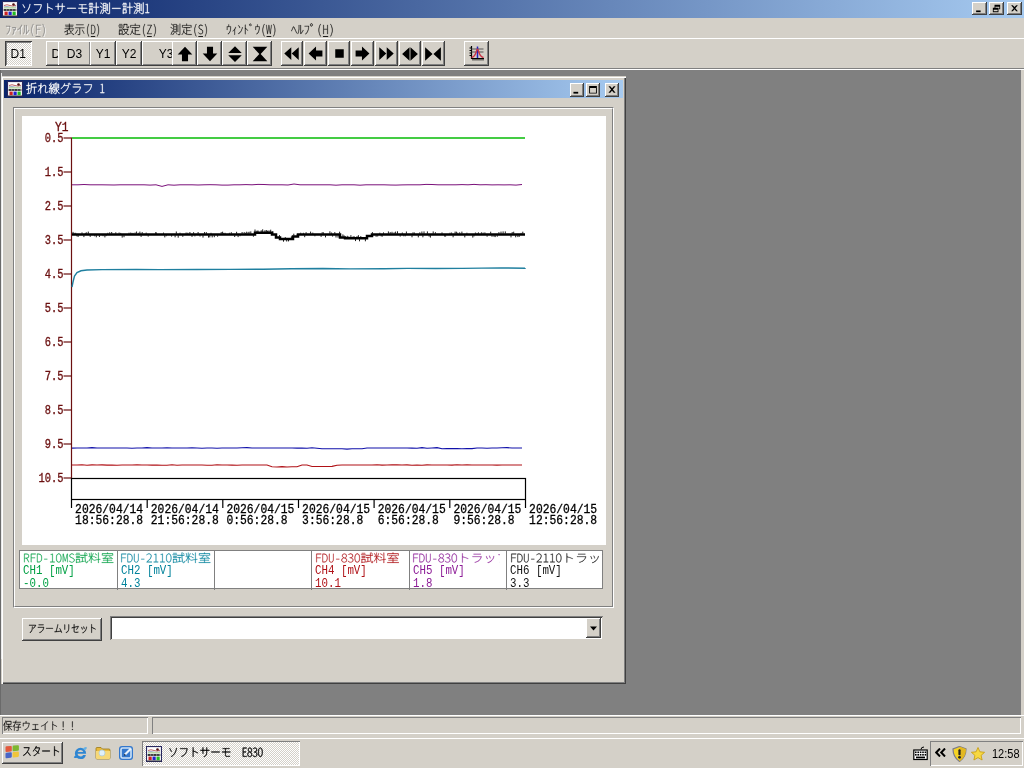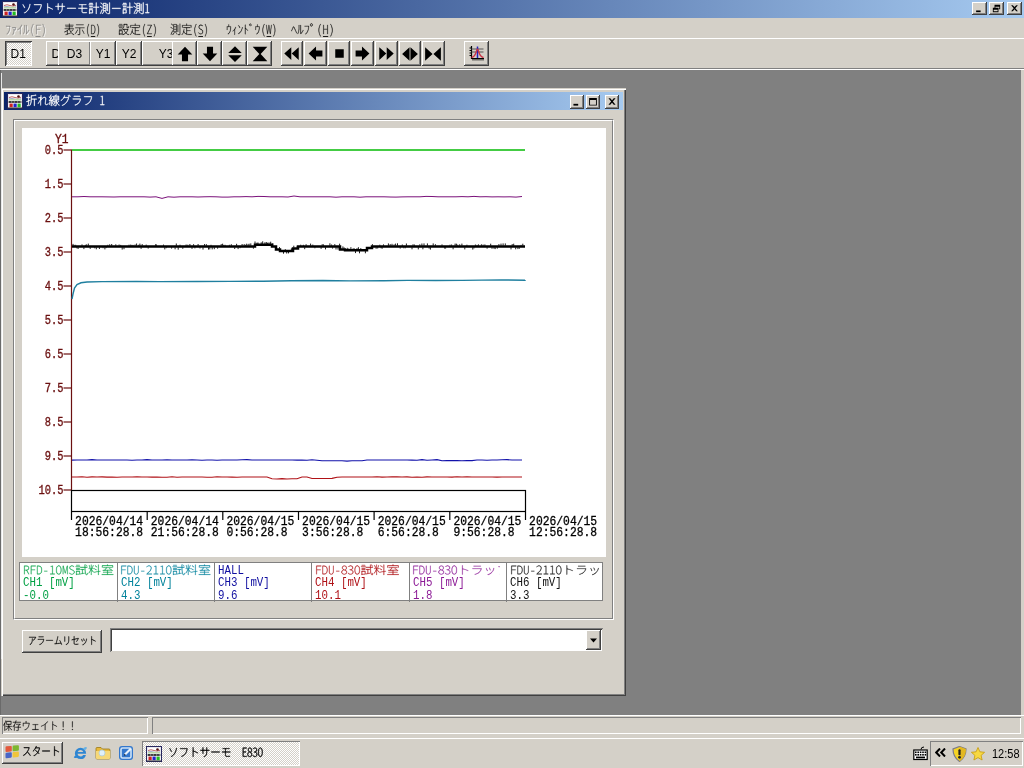--- a/index.html
+++ b/index.html
@@ -171,21 +171,21 @@
       </g>
 <path d="M9.5 1.5 V13" stroke="#2222bb" stroke-width="1.5"></path>
 <path d="M3.5 12.5 Q7 12 8.5 6 Q9.5 2.5 10.5 6 Q12 12 15.5 12.5" stroke="#cc3344" stroke-width="1.3" fill="none"></path>
 </svg>
   </div>
 <div class="abs" style="left:0;top:68px;width:1024px;height:2px;border-top:1px solid #808080;border-bottom:1px solid #fff"></div>
 
 <div class="abs" style="left:1px;top:70px;width:1020px;height:646px;background:#808080"></div>
 <div class="abs" style="left:0;top:70px;width:1px;height:646px;background:#6a6a6a"></div>
 
-<div class="abs" style="left:1px;top:88px;width:625px;height:608px;background:#d4d0c8;box-shadow:inset 1px 1px 0 #d4d0c8, inset 2px 2px 0 #fff, inset -1px -1px 0 #404040, inset -2px -2px 0 #808080">
+<div class="abs" style="left:1px;top:76px;width:625px;height:608px;background:#d4d0c8;box-shadow:inset 1px 1px 0 #d4d0c8, inset 2px 2px 0 #fff, inset -1px -1px 0 #404040, inset -2px -2px 0 #808080">
   <div class="abs" style="left:3px;top:4px;width:619px;height:18px;background:linear-gradient(to right,#0a246a,#a6caf0)"></div>
   <svg width="16" height="16" viewBox="0 0 16 16" style="position:absolute;left:6px;top:5px">
 <rect width="16" height="16" fill="#27275e"></rect>
 <rect x="1" y="1" width="14" height="14" fill="#e8e8ee"></rect>
 <rect x="2" y="2" width="12" height="5.5" fill="#fff"></rect>
 <path d="M2 4.5 Q5 3 8 4.5 T14 4.2" stroke="#c06060" stroke-width="1" fill="none"></path>
 <path d="M2 6 Q5 5 8 6.2 T14 5.8" stroke="#9a9ad0" stroke-width="1" fill="none"></path>
 <circle cx="11.5" cy="3.5" r="1.3" fill="#501010"></circle>
 <rect x="2" y="5.8" width="12" height="1.7" fill="#b8d8a8"></rect>
 <rect x="1.5" y="8" width="13" height="2" fill="#777"></rect>
@@ -302,25 +302,20 @@
       </div>
       <div style="position:absolute;left:97.4px;top:0;width:97.4px;height:39px;overflow:hidden">
         <div style="position:absolute;left:3px;top:1.5px;width:91.0px;height:13.5px;overflow:hidden">
           <svg style="position:absolute;left:0px;top:0px" width="91.0" height="13.5" viewBox="0 0 91.0 15.1" preserveAspectRatio="none">
             <path d="M1.4 11.4V2H6.2V2.4H1.8V6.4H5.6V6.8H1.8V11.4Z M7.6 11.4V2H9.2Q10.3 2 11 2.6Q11.7 3.2 12.1 4.2Q12.4 5.3 12.4 6.7Q12.4 8.1 12.1 9.2Q11.7 10.2 11 10.8Q10.3 11.4 9.2 11.4ZM7.9 11H9.1Q10.1 11 10.8 10.5Q11.4 9.9 11.7 8.9Q12 7.9 12 6.7Q12 5.4 11.7 4.5Q11.4 3.5 10.8 3Q10.1 2.4 9.1 2.4H7.9Z M16.2 11.6Q15.8 11.6 15.4 11.4Q15 11.3 14.7 10.9Q14.4 10.4 14.2 9.7Q14 9 14 7.9V2H14.4V7.8Q14.4 9.1 14.6 9.8Q14.9 10.6 15.3 10.9Q15.8 11.2 16.2 11.2Q16.7 11.2 17.2 10.9Q17.6 10.6 17.9 9.8Q18.2 9.1 18.2 7.8V2H18.5V7.9Q18.5 9 18.3 9.7Q18.1 10.4 17.8 10.9Q17.5 11.3 17.1 11.4Q16.7 11.6 16.2 11.6Z M21.2 8.1V7.7H24.3V8.1Z M26.6 11.4V11.1Q28.2 9.7 29.1 8.5Q30.1 7.4 30.5 6.4Q31 5.4 31 4.5Q31 3.9 30.7 3.4Q30.5 2.9 30.1 2.6Q29.7 2.3 29 2.3Q28.4 2.3 27.8 2.6Q27.3 2.9 26.9 3.5L26.5 3.2Q27 2.6 27.6 2.2Q28.2 1.8 29 1.8Q29.8 1.8 30.3 2.2Q30.9 2.5 31.1 3.1Q31.4 3.7 31.4 4.5Q31.4 5.5 30.9 6.6Q30.5 7.6 29.5 8.7Q28.6 9.8 27.3 11.1Q27.7 11 28.1 11Q28.4 11 28.8 11H31.9V11.4Z M33.7 11.4V11H35.8V2.9H34.2V2.5Q34.7 2.5 35.1 2.3Q35.5 2.2 35.8 2H36.2V11H38.2V11.4Z M40.2 11.4V11H42.3V2.9H40.7V2.5Q41.2 2.5 41.6 2.3Q42 2.2 42.3 2H42.7V11H44.7V11.4Z M48.8 11.6Q48 11.6 47.4 11.1Q46.8 10.5 46.5 9.5Q46.2 8.4 46.2 6.7Q46.2 5 46.5 4Q46.8 2.9 47.4 2.4Q48 1.8 48.8 1.8Q49.6 1.8 50.1 2.4Q50.7 2.9 51 4Q51.3 5 51.3 6.7Q51.3 8.4 51 9.5Q50.7 10.5 50.1 11.1Q49.6 11.6 48.8 11.6ZM48.8 11.2Q49.4 11.2 49.9 10.7Q50.3 10.1 50.6 9.1Q50.9 8.1 50.9 6.7Q50.9 5.3 50.6 4.3Q50.3 3.3 49.9 2.8Q49.4 2.2 48.8 2.2Q48.1 2.2 47.6 2.8Q47.2 3.3 46.9 4.3Q46.6 5.3 46.6 6.7Q46.6 8.1 46.9 9.1Q47.2 10.1 47.6 10.7Q48.1 11.2 48.8 11.2Z M57.3 11Q58.1 10.8 59.2 10.6Q60.3 10.3 61.5 10L61.6 10.4Q60.5 10.6 59.4 10.9Q58.3 11.2 57.4 11.4ZM57.5 5.9H61.2V6.3H57.5ZM57.3 3.4H64.3V3.8H57.3ZM62.5 0.9 62.8 0.7Q63.2 1.1 63.7 1.6Q64.1 2.1 64.3 2.4L64 2.7Q63.8 2.3 63.4 1.8Q62.9 1.3 62.5 0.9ZM59.2 6.1H59.6V10.7L59.2 10.8ZM61.7 0.7H62.1Q62.1 2.7 62.2 4.4Q62.2 6.1 62.3 7.5Q62.4 8.9 62.6 9.9Q62.8 10.8 63 11.3Q63.3 11.9 63.7 11.9Q63.9 11.9 64 11.4Q64.1 10.9 64.2 10Q64.2 10.1 64.3 10.1Q64.4 10.1 64.4 10.2Q64.5 10.2 64.6 10.2Q64.5 11 64.3 11.5Q64.2 12 64.1 12.2Q63.9 12.4 63.7 12.4Q63.2 12.3 62.8 11.8Q62.4 11.2 62.2 10.1Q62 9.1 61.9 7.7Q61.8 6.2 61.8 4.4Q61.8 2.7 61.7 0.7ZM53.2 4.5H56.8V4.9H53.2ZM53.2 1.2H56.7V1.5H53.2ZM53.2 6.2H56.8V6.6H53.2ZM52.6 2.8H57.1V3.2H52.6ZM53.4 7.9H56.8V11.6H53.4V11.2H56.4V8.3H53.4ZM53.2 7.9H53.6V12.2H53.2Z M68 0.7H68.3V12.3H68ZM65.7 5H70.7V5.4H65.7ZM68 5.2 68.3 5.3Q68.1 6 67.8 6.7Q67.5 7.4 67.2 8.1Q66.9 8.8 66.5 9.4Q66.2 10 65.8 10.5Q65.8 10.4 65.8 10.4Q65.7 10.3 65.7 10.3Q65.6 10.2 65.6 10.2Q66 9.6 66.5 8.8Q66.9 8 67.3 7Q67.7 6.1 68 5.2ZM68.3 5.7Q68.4 5.8 68.6 6.1Q68.8 6.4 69.1 6.8Q69.4 7.1 69.6 7.5Q69.9 7.9 70.1 8.2Q70.3 8.5 70.4 8.7L70 9Q69.9 8.7 69.6 8.3Q69.4 7.9 69.1 7.4Q68.8 6.9 68.5 6.5Q68.2 6.1 68.1 5.9ZM65.9 1.6 66.3 1.5Q66.5 1.9 66.7 2.4Q66.8 2.9 66.9 3.4Q67.1 3.9 67.1 4.3L66.8 4.4Q66.7 4 66.6 3.5Q66.5 3 66.3 2.5Q66.1 2 65.9 1.6ZM70 1.5 70.4 1.6Q70.3 2.1 70.1 2.6Q69.9 3.1 69.7 3.6Q69.5 4.1 69.3 4.5L69 4.3Q69.2 4 69.4 3.5Q69.6 3 69.8 2.4Q69.9 1.9 70 1.5ZM75.2 0.7H75.6V12.3H75.2ZM70.7 9.1 77.3 7.9 77.4 8.2 70.7 9.4ZM71.9 2.1 72.1 1.8Q72.5 2 72.9 2.3Q73.3 2.6 73.6 2.9Q74 3.2 74.2 3.4L74 3.7Q73.8 3.5 73.4 3.2Q73.1 2.9 72.7 2.6Q72.3 2.3 71.9 2.1ZM71.1 5.3 71.3 5.1Q71.7 5.3 72.1 5.5Q72.6 5.8 72.9 6Q73.3 6.3 73.5 6.5L73.3 6.8Q73.1 6.6 72.7 6.3Q72.4 6.1 72 5.8Q71.5 5.5 71.1 5.3Z M84.3 7H84.7V11.7H84.3ZM80.2 3.8H88.9V4.2H80.2ZM78.8 11.6H90.3V12H78.8ZM80 8.9H89V9.3H80ZM83.4 4 83.7 4.1Q83.4 4.6 83.1 5.2Q82.7 5.7 82.4 6.2Q82 6.7 81.7 7.1L81.4 6.9Q81.7 6.5 82.1 6Q82.4 5.5 82.8 5Q83.1 4.4 83.4 4ZM79.8 6.8Q80.8 6.8 82.3 6.8Q83.7 6.7 85.4 6.7Q87 6.6 88.6 6.6L88.6 6.9Q87 7 85.4 7Q83.8 7.1 82.3 7.2Q80.9 7.2 79.8 7.2ZM86.2 5.2 86.5 5Q87.1 5.3 87.7 5.8Q88.3 6.2 88.9 6.7Q89.4 7.1 89.7 7.5L89.4 7.8Q89.1 7.4 88.6 6.9Q88.1 6.5 87.4 6Q86.8 5.6 86.2 5.2ZM84.3 0.6H84.7V2H84.3ZM79 1.8H90V3.9H89.6V2.1H79.4V3.9H79Z" fill="#00829b" stroke="#00829b" stroke-width="0.3" vector-effect="non-scaling-stroke"></path>
           </svg>
         </div>
         <span class="mc" style="left:3.5px;top:13.5px;color:#00829b">CH2 [mV]</span>
         <span class="mc" style="left:3.5px;top:26px;color:#00829b">4.3</span>
       </div>
-      <div style="position:absolute;left:194.8px;top:0;width:97.39999999999998px;height:39px;overflow:hidden">
-        <span class="mc" style="left:3.5px;top:1.5px;color:#100fa0">HALL</span>
-        <span class="mc" style="left:3.5px;top:13.5px;color:#100fa0">CH3 [mV]</span>
-        <span class="mc" style="left:3.5px;top:26px;color:#100fa0">9.6</span>
-      </div>
       <div style="position:absolute;left:292.2px;top:0;width:97.40000000000003px;height:39px;overflow:hidden">
         <div style="position:absolute;left:3px;top:1.5px;width:84.5px;height:13.5px;overflow:hidden">
           <svg style="position:absolute;left:0px;top:0px" width="84.5" height="13.5" viewBox="0 0 84.5 15.1" preserveAspectRatio="none">
             <path d="M1.4 11.4V2H6.2V2.4H1.8V6.4H5.6V6.8H1.8V11.4Z M7.6 11.4V2H9.2Q10.3 2 11 2.6Q11.7 3.2 12.1 4.2Q12.4 5.3 12.4 6.7Q12.4 8.1 12.1 9.2Q11.7 10.2 11 10.8Q10.3 11.4 9.2 11.4ZM7.9 11H9.1Q10.1 11 10.8 10.5Q11.4 9.9 11.7 8.9Q12 7.9 12 6.7Q12 5.4 11.7 4.5Q11.4 3.5 10.8 3Q10.1 2.4 9.1 2.4H7.9Z M16.2 11.6Q15.8 11.6 15.4 11.4Q15 11.3 14.7 10.9Q14.4 10.4 14.2 9.7Q14 9 14 7.9V2H14.4V7.8Q14.4 9.1 14.6 9.8Q14.9 10.6 15.3 10.9Q15.8 11.2 16.2 11.2Q16.7 11.2 17.2 10.9Q17.6 10.6 17.9 9.8Q18.2 9.1 18.2 7.8V2H18.5V7.9Q18.5 9 18.3 9.7Q18.1 10.4 17.8 10.9Q17.5 11.3 17.1 11.4Q16.7 11.6 16.2 11.6Z M21.2 8.1V7.7H24.3V8.1Z M29.3 11.6Q28.5 11.6 27.9 11.3Q27.3 10.9 26.9 10.4Q26.5 9.8 26.5 9.1Q26.5 8.4 26.8 7.9Q27.1 7.4 27.5 7Q27.9 6.6 28.3 6.3V6.3Q27.9 6 27.5 5.4Q27.1 4.9 27.1 4.2Q27.1 3.5 27.4 3Q27.7 2.5 28.2 2.2Q28.7 1.9 29.3 1.9Q30.1 1.9 30.6 2.2Q31.1 2.5 31.4 3.1Q31.6 3.6 31.6 4.3Q31.6 4.9 31.4 5.3Q31.2 5.8 30.9 6.2Q30.6 6.5 30.4 6.7V6.8Q30.8 7 31.1 7.4Q31.5 7.7 31.7 8.1Q31.9 8.6 31.9 9.2Q31.9 9.9 31.6 10.4Q31.3 11 30.7 11.3Q30.1 11.6 29.3 11.6ZM30 6.6Q30.6 6.1 30.9 5.5Q31.2 5 31.2 4.3Q31.2 3.8 31 3.3Q30.8 2.9 30.3 2.6Q29.9 2.3 29.3 2.3Q28.5 2.3 28 2.8Q27.5 3.4 27.5 4.2Q27.5 4.9 27.9 5.3Q28.3 5.8 28.8 6.1Q29.4 6.3 30 6.6ZM29.3 11.2Q30 11.2 30.4 10.9Q30.9 10.7 31.2 10.2Q31.5 9.8 31.5 9.2Q31.5 8.7 31.2 8.2Q31 7.8 30.6 7.5Q30.2 7.2 29.7 7Q29.2 6.8 28.7 6.6Q27.9 7 27.5 7.6Q27 8.3 27 9.1Q27 9.7 27.3 10.1Q27.6 10.6 28.1 10.9Q28.6 11.2 29.3 11.2Z M35.7 11.6Q35 11.6 34.4 11.4Q33.9 11.2 33.6 10.9Q33.2 10.6 32.9 10.3L33.2 10Q33.6 10.4 34.2 10.8Q34.7 11.2 35.7 11.2Q36.3 11.2 36.8 10.9Q37.3 10.6 37.5 10.1Q37.8 9.6 37.8 9Q37.8 8.3 37.5 7.8Q37.2 7.3 36.5 7Q35.8 6.7 34.7 6.7V6.3Q35.7 6.3 36.3 6Q36.9 5.7 37.2 5.2Q37.5 4.7 37.5 4.1Q37.5 3.3 37 2.8Q36.5 2.3 35.6 2.3Q35 2.3 34.5 2.6Q33.9 2.8 33.6 3.3L33.3 2.9Q33.7 2.5 34.3 2.2Q34.9 1.8 35.6 1.8Q36.3 1.8 36.8 2.1Q37.3 2.4 37.7 2.9Q38 3.4 38 4Q38 5 37.5 5.6Q37 6.2 36.3 6.4V6.5Q36.8 6.6 37.3 6.9Q37.7 7.3 38 7.8Q38.3 8.3 38.3 9Q38.3 9.8 37.9 10.4Q37.6 11 37 11.3Q36.4 11.6 35.7 11.6Z M42.3 11.6Q41.5 11.6 40.9 11.1Q40.3 10.5 40 9.5Q39.7 8.4 39.7 6.7Q39.7 5 40 4Q40.3 2.9 40.9 2.4Q41.5 1.8 42.3 1.8Q43.1 1.8 43.6 2.4Q44.2 2.9 44.5 4Q44.8 5 44.8 6.7Q44.8 8.4 44.5 9.5Q44.2 10.5 43.6 11.1Q43.1 11.6 42.3 11.6ZM42.3 11.2Q42.9 11.2 43.4 10.7Q43.8 10.1 44.1 9.1Q44.4 8.1 44.4 6.7Q44.4 5.3 44.1 4.3Q43.8 3.3 43.4 2.8Q42.9 2.2 42.3 2.2Q41.6 2.2 41.1 2.8Q40.7 3.3 40.4 4.3Q40.1 5.3 40.1 6.7Q40.1 8.1 40.4 9.1Q40.7 10.1 41.1 10.7Q41.6 11.2 42.3 11.2Z M50.8 11Q51.6 10.8 52.7 10.6Q53.8 10.3 55 10L55.1 10.4Q54 10.6 52.9 10.9Q51.8 11.2 50.9 11.4ZM51 5.9H54.7V6.3H51ZM50.8 3.4H57.8V3.8H50.8ZM56 0.9 56.3 0.7Q56.7 1.1 57.2 1.6Q57.6 2.1 57.9 2.4L57.5 2.7Q57.3 2.3 56.9 1.8Q56.4 1.3 56 0.9ZM52.7 6.1H53.1V10.7L52.7 10.8ZM55.2 0.7H55.6Q55.6 2.7 55.7 4.4Q55.7 6.1 55.8 7.5Q55.9 8.9 56.1 9.9Q56.3 10.8 56.5 11.3Q56.8 11.9 57.2 11.9Q57.4 11.9 57.5 11.4Q57.6 10.9 57.7 10Q57.7 10.1 57.8 10.1Q57.9 10.1 57.9 10.2Q58 10.2 58.1 10.2Q58 11 57.8 11.5Q57.7 12 57.6 12.2Q57.4 12.4 57.2 12.4Q56.7 12.3 56.3 11.8Q55.9 11.2 55.7 10.1Q55.5 9.1 55.4 7.7Q55.3 6.2 55.3 4.4Q55.2 2.7 55.2 0.7ZM46.7 4.5H50.3V4.9H46.7ZM46.7 1.2H50.2V1.5H46.7ZM46.7 6.2H50.3V6.6H46.7ZM46.1 2.8H50.6V3.2H46.1ZM46.9 7.9H50.3V11.6H46.9V11.2H49.9V8.3H46.9ZM46.7 7.9H47.1V12.2H46.7Z M61.5 0.7H61.8V12.3H61.5ZM59.2 5H64.2V5.4H59.2ZM61.5 5.2 61.8 5.3Q61.6 6 61.3 6.7Q61 7.4 60.7 8.1Q60.4 8.8 60 9.4Q59.7 10 59.3 10.5Q59.3 10.4 59.3 10.4Q59.2 10.3 59.2 10.3Q59.1 10.2 59.1 10.2Q59.5 9.6 60 8.8Q60.4 8 60.8 7Q61.2 6.1 61.5 5.2ZM61.8 5.7Q61.9 5.8 62.1 6.1Q62.3 6.4 62.6 6.8Q62.9 7.1 63.1 7.5Q63.4 7.9 63.6 8.2Q63.8 8.5 63.9 8.7L63.5 9Q63.4 8.7 63.1 8.3Q62.9 7.9 62.6 7.4Q62.3 6.9 62 6.5Q61.7 6.1 61.6 5.9ZM59.4 1.6 59.8 1.5Q60 1.9 60.2 2.4Q60.3 2.9 60.5 3.4Q60.6 3.9 60.6 4.3L60.3 4.4Q60.2 4 60.1 3.5Q60 3 59.8 2.5Q59.6 2 59.4 1.6ZM63.5 1.5 63.9 1.6Q63.8 2.1 63.6 2.6Q63.4 3.1 63.2 3.6Q63 4.1 62.8 4.5L62.5 4.3Q62.7 4 62.9 3.5Q63.1 3 63.3 2.4Q63.4 1.9 63.5 1.5ZM68.7 0.7H69.1V12.3H68.7ZM64.2 9.1 70.8 7.9 70.9 8.2 64.2 9.4ZM65.4 2.1 65.6 1.8Q66 2 66.4 2.3Q66.8 2.6 67.1 2.9Q67.5 3.2 67.7 3.4L67.5 3.7Q67.3 3.5 66.9 3.2Q66.6 2.9 66.2 2.6Q65.8 2.3 65.4 2.1ZM64.6 5.3 64.8 5.1Q65.2 5.3 65.6 5.5Q66.1 5.8 66.4 6Q66.8 6.3 67 6.5L66.8 6.8Q66.6 6.6 66.2 6.3Q65.9 6.1 65.5 5.8Q65 5.5 64.6 5.3Z M77.8 7H78.2V11.7H77.8ZM73.7 3.8H82.4V4.2H73.7ZM72.3 11.6H83.8V12H72.3ZM73.5 8.9H82.5V9.3H73.5ZM76.9 4 77.2 4.1Q76.9 4.6 76.6 5.2Q76.2 5.7 75.9 6.2Q75.5 6.7 75.2 7.1L74.9 6.9Q75.2 6.5 75.6 6Q75.9 5.5 76.3 5Q76.6 4.4 76.9 4ZM73.3 6.8Q74.3 6.8 75.8 6.8Q77.2 6.7 78.9 6.7Q80.5 6.6 82.1 6.6L82.1 6.9Q80.5 7 78.9 7Q77.3 7.1 75.8 7.2Q74.4 7.2 73.3 7.2ZM79.7 5.2 80 5Q80.6 5.3 81.2 5.8Q81.8 6.2 82.4 6.7Q82.9 7.1 83.2 7.5L82.9 7.8Q82.6 7.4 82.1 6.9Q81.6 6.5 80.9 6Q80.3 5.6 79.7 5.2ZM77.8 0.6H78.2V2H77.8ZM72.5 1.8H83.5V3.9H83.1V2.1H72.9V3.9H72.5Z" fill="#af1016" stroke="#af1016" stroke-width="0.3" vector-effect="non-scaling-stroke"></path>
           </svg>
         </div>
         <span class="mc" style="left:3.5px;top:13.5px;color:#af1016">CH4 [mV]</span>
         <span class="mc" style="left:3.5px;top:26px;color:#af1016">10.1</span>
       </div>
       <div style="position:absolute;left:389.6px;top:0;width:97.39999999999998px;height:39px;overflow:hidden">

